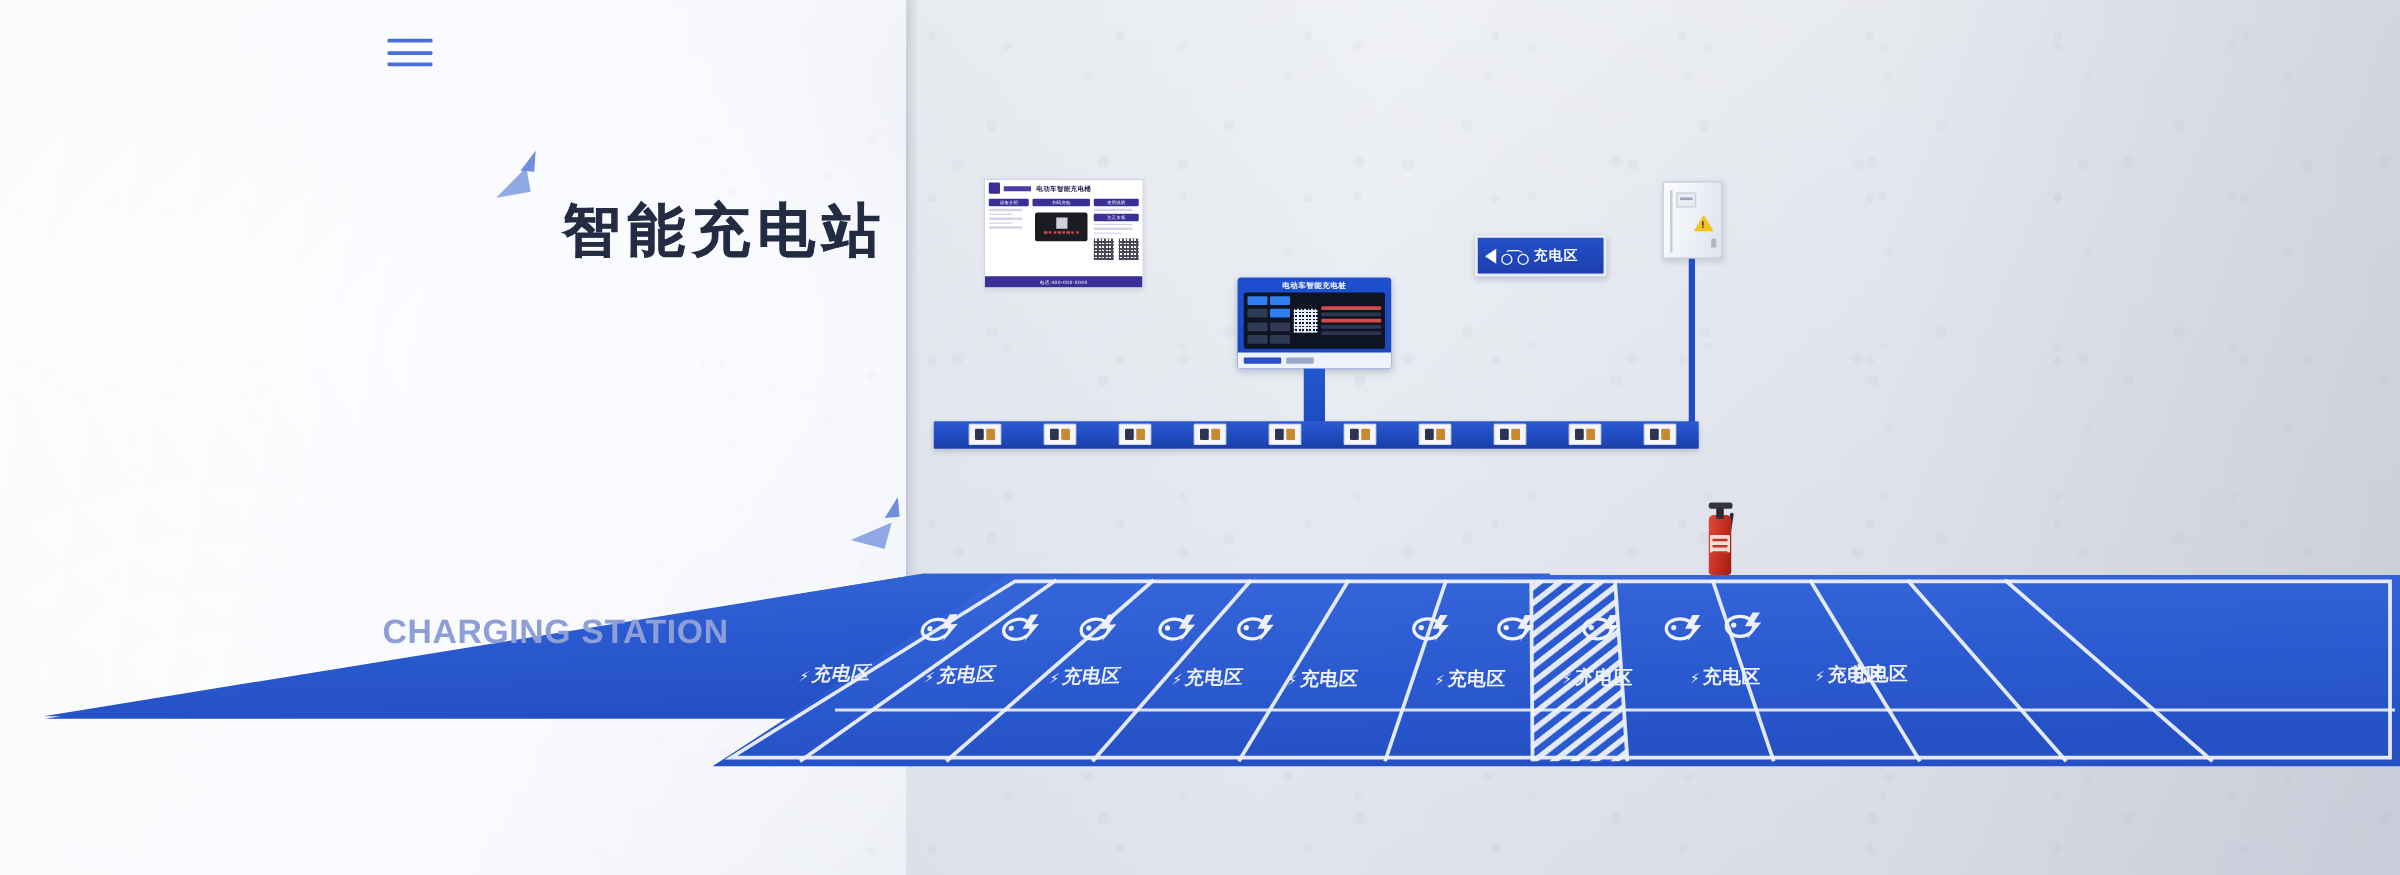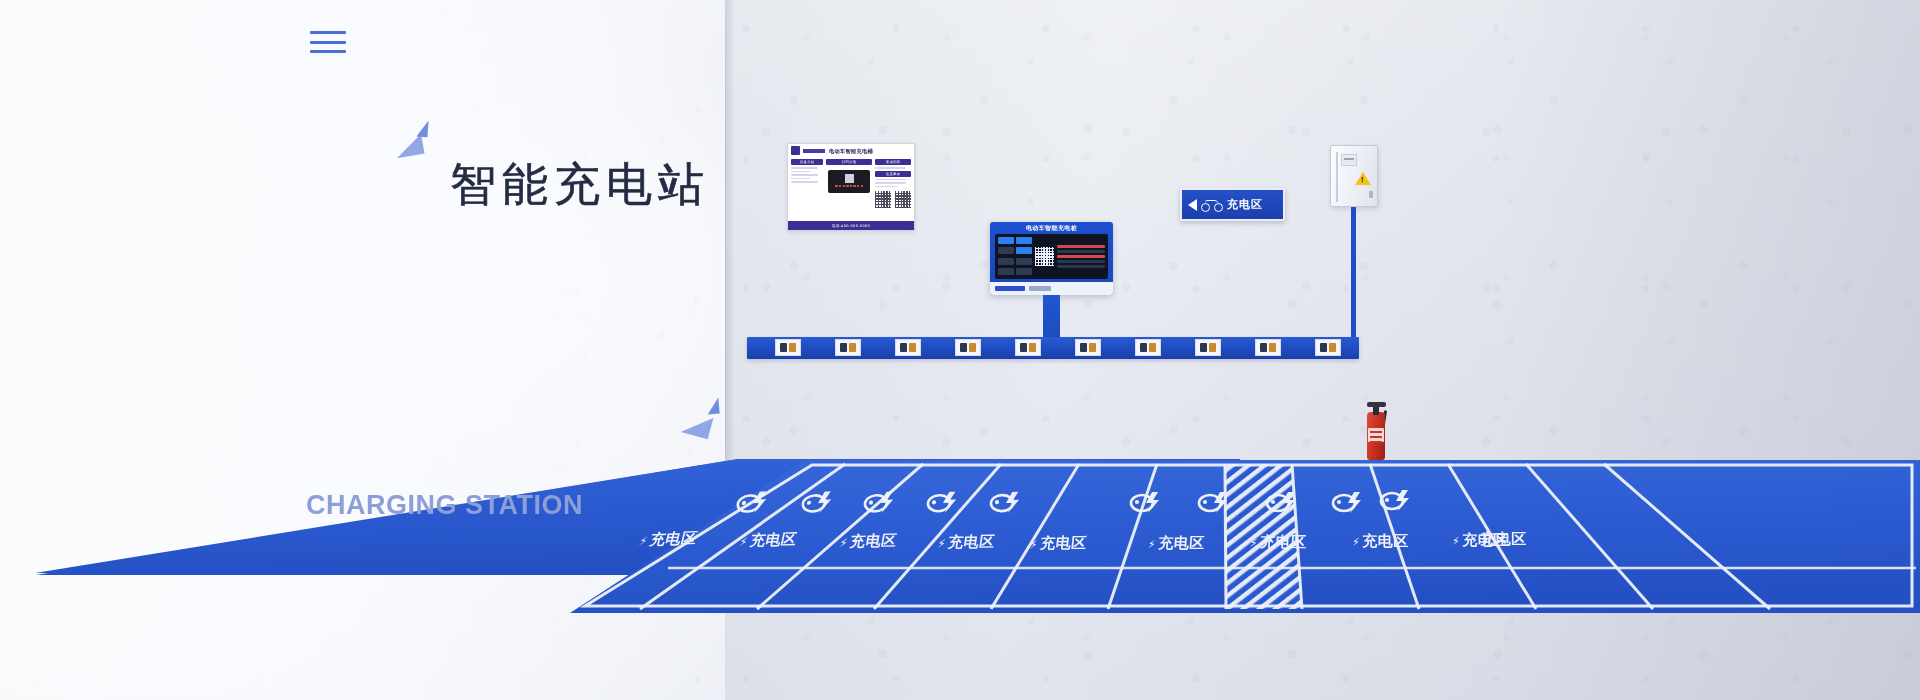--- a/index.html
+++ b/index.html
@@ -72,21 +72,21 @@
   
   .copy { position: absolute; left: 450px; top: 148px; width: 420px; }
   .title-en {
     font-size: 76px; font-weight: 800; letter-spacing: -1px;
     color: #2E49D8; line-height: .95;
     font-family: "Liberation Sans", sans-serif;
   }
   .title-cn {
     margin-top: 8px;
     font-size: 46px; letter-spacing: 6px;
-    color: #232c42; font-weight: 400;
+    color: #232c42; font-weight: 700;
     -webkit-text-stroke: .6px #232c42;
     line-height: 1.25;
     font-family: "DejaVu Sans", sans-serif;
   }
   .features {
     margin-top: 40px;
     display: grid; grid-template-columns: 118px 118px;
     column-gap: 30px; row-gap: 7px;
   }
   .feature {

